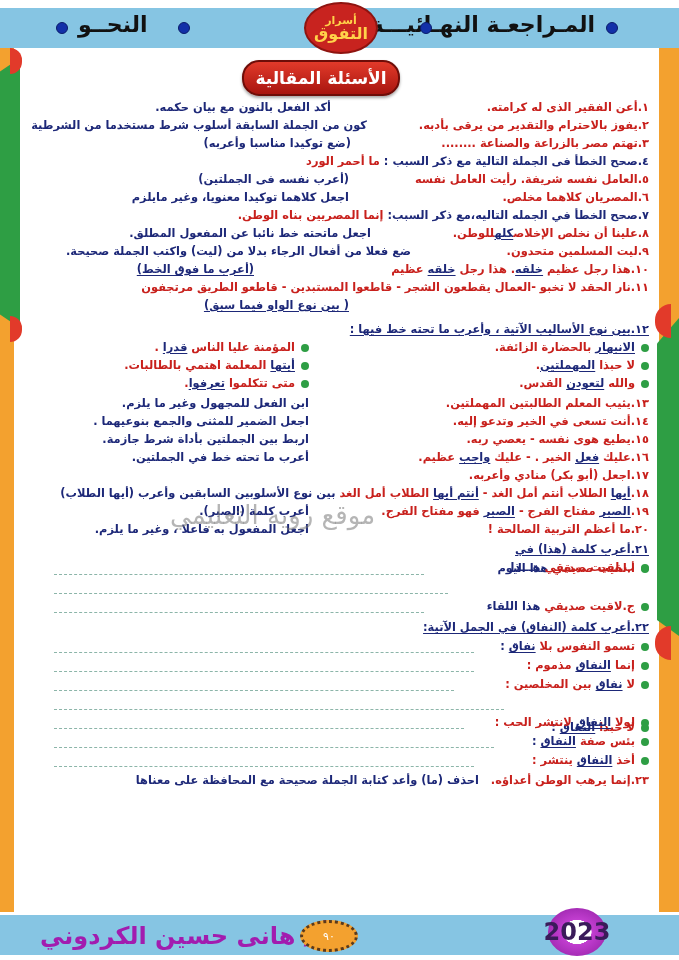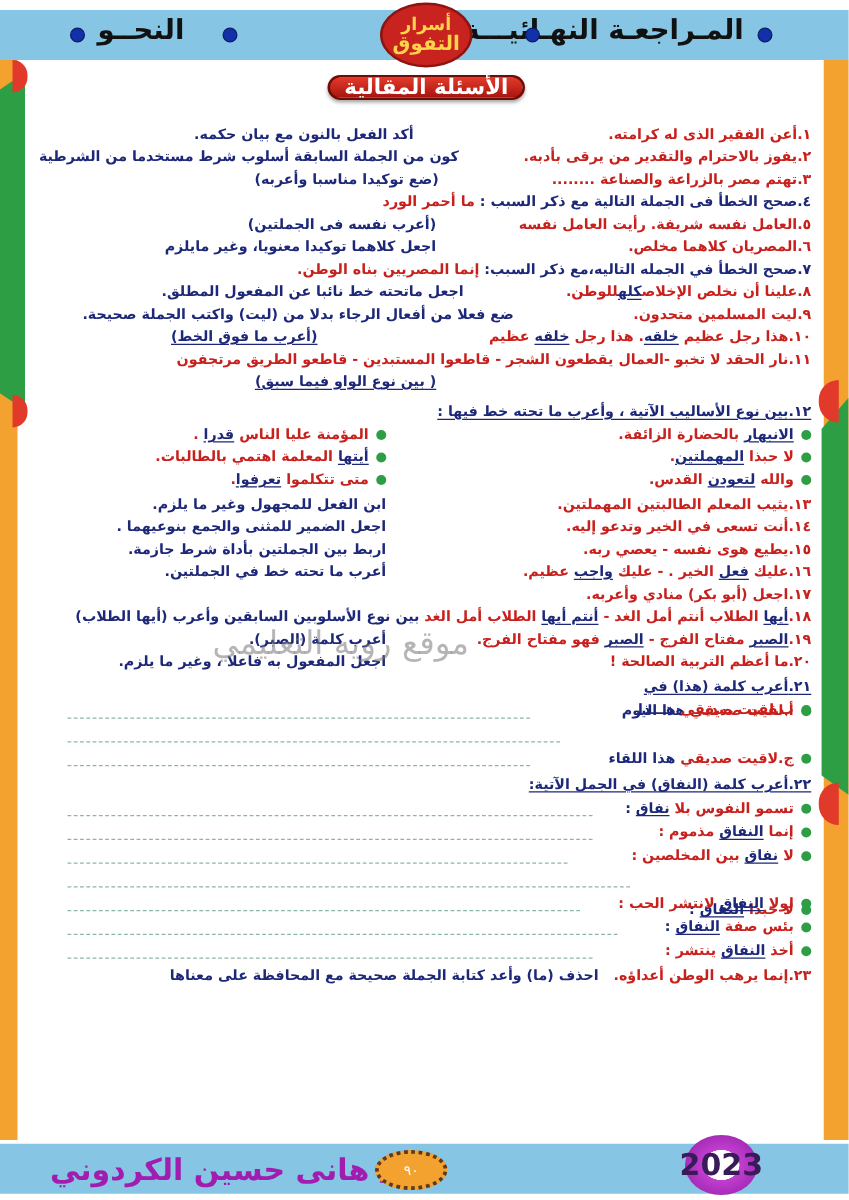--- a/index.html
+++ b/index.html
@@ -5,34 +5,34 @@
   * { box-sizing: border-box; margin: 0; padding: 0; }
   html, body { width: 679px; height: 960px; overflow: hidden; background: #ffffff; }
   body { position: relative; font-family: "DejaVu Sans", sans-serif; }
 
   .top-band { position: absolute; left: 0; top: 8px; width: 679px; height: 40px; background: #86c5e3; }
   .top-strip { position: absolute; left: 0; top: 0; width: 679px; height: 8px; background: #ffffff; }
   .hdr-text { position: absolute; top: 12px; font-size: 22px; font-weight: bold; color: #111; direction: rtl; white-space: nowrap; }
   .dot { position: absolute; width: 12px; height: 12px; border-radius: 50%; background: #1230a8; border: 1px solid #0a1c6b; }
   .logo { position: absolute; left: 304px; top: 2px; width: 74px; height: 52px; border-radius: 50%; background: #c8231f; border: 2px solid #8e1410; display: flex; flex-direction: column; align-items: center; justify-content: center; }
   .logo span { display: block; color: #ffd34a; font-weight: bold; direction: rtl; line-height: 1; }
-  .logo .l1 { font-size: 14px; }
+  .logo .l1 { font-size: 11px; }
   .logo .l2 { font-size: 16px; }
 
   .side-right { position: absolute; right: 0; top: 48px; width: 20px; height: 864px; background: #f3a12f; }
   .side-right .green { position: absolute; right: 0; top: 270px; width: 22px; height: 318px; background: #2e9e44; clip-path: polygon(0 8%, 100% 0, 100% 100%, 0 95%); }
   .side-right .red1 { position: absolute; right: 8px; top: 256px; width: 16px; height: 34px; background: #e23a2a; border-radius: 16px 0 0 16px; }
   .side-right .red2 { position: absolute; right: 8px; top: 578px; width: 16px; height: 34px; background: #e23a2a; border-radius: 16px 0 0 16px; }
 
   .side-left { position: absolute; left: 0; top: 48px; width: 14px; height: 864px; background: #f3a12f; }
   .side-left .green { position: absolute; left: 0; top: 10px; width: 20px; height: 270px; background: #2e9e44; clip-path: polygon(0 5%, 100% 0, 100% 100%, 0 95%); }
   .side-left .red1 { position: absolute; left: 10px; top: 0; width: 12px; height: 26px; background: #e23a2a; border-radius: 0 12px 12px 0; }
   .side-left .red2 { position: absolute; left: 10px; top: 268px; width: 12px; height: 26px; background: #e23a2a; border-radius: 0 12px 12px 0; }
 
-  .section-title { position: absolute; left: 262px; top: 60px; width: 158px; height: 20px; border-radius: 17px; background: linear-gradient(#e23a2a, #a8150f); border: 2px solid #6e0d08; box-shadow: 0 2px 3px rgba(0,0,0,0.35); color: #fff; font-size: 17px; font-weight: bold; display: flex; align-items: center; justify-content: center; direction: rtl; }
+  .section-title { position: absolute; left: 242px; top: 60px; width: 158px; height: 36px; border-radius: 17px; background: linear-gradient(#e23a2a, #a8150f); border: 2px solid #6e0d08; box-shadow: 0 2px 3px rgba(0,0,0,0.35); color: #fff; font-size: 17px; font-weight: bold; display: flex; align-items: center; justify-content: center; direction: rtl; }
 
   .content { position: absolute; left: 24px; right: 30px; top: 100px; font-family: "DejaVu Sans", sans-serif; font-weight: bold; font-size: 11.4px; direction: rtl; }
   .line { position: absolute; right: 0; white-space: nowrap; direction: rtl; }
   .red { color: #c8201c; }
   .blue { color: #1d2878; }
   .u { text-decoration: underline; text-underline-offset: 2px; text-align: center; }
   .bullet { display: inline-block; width: 8px; height: 8px; border-radius: 50%; background: #2e9e44; margin-left: 6px; vertical-align: middle; }
   .dotted { position: absolute; height: 0; border-top: 1.5px dashed #8cb5a9; }
 
   .watermark { position: absolute; left: 170px; top: 500px; font-size: 26px; color: rgba(120,120,120,0.55); direction: rtl; font-weight: normal; font-family: "DejaVu Sans", sans-serif; white-space: nowrap; }

